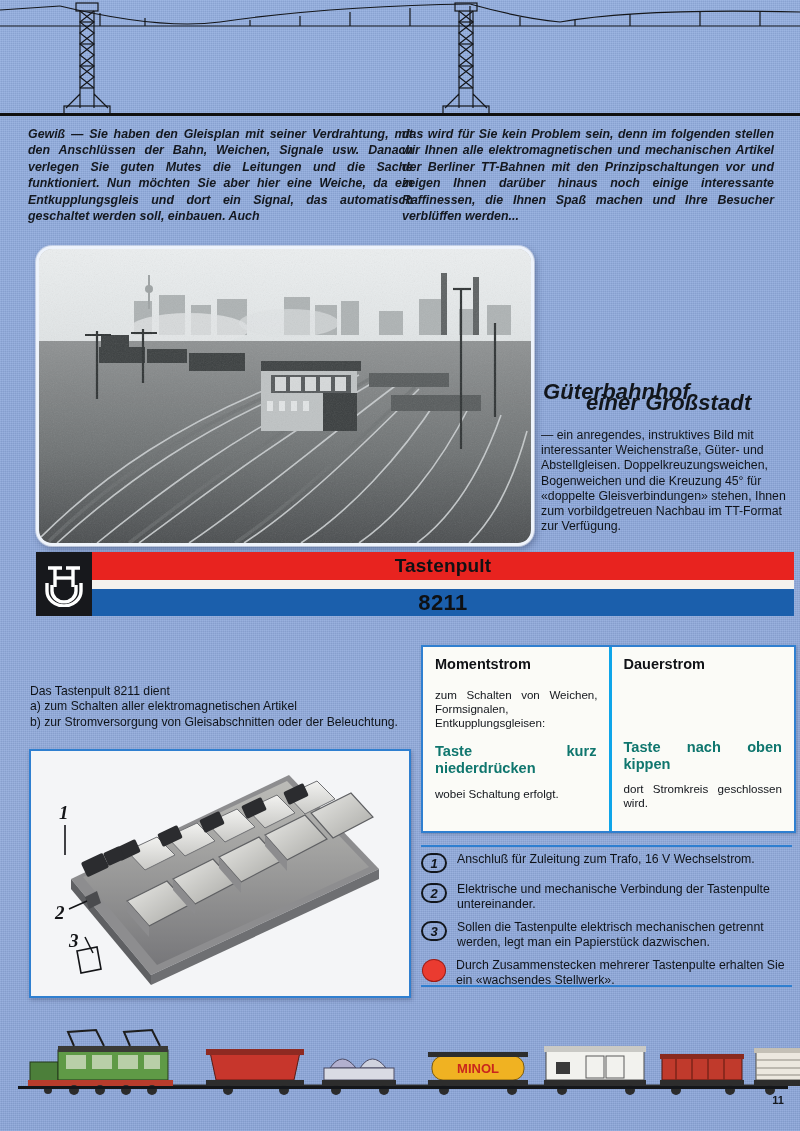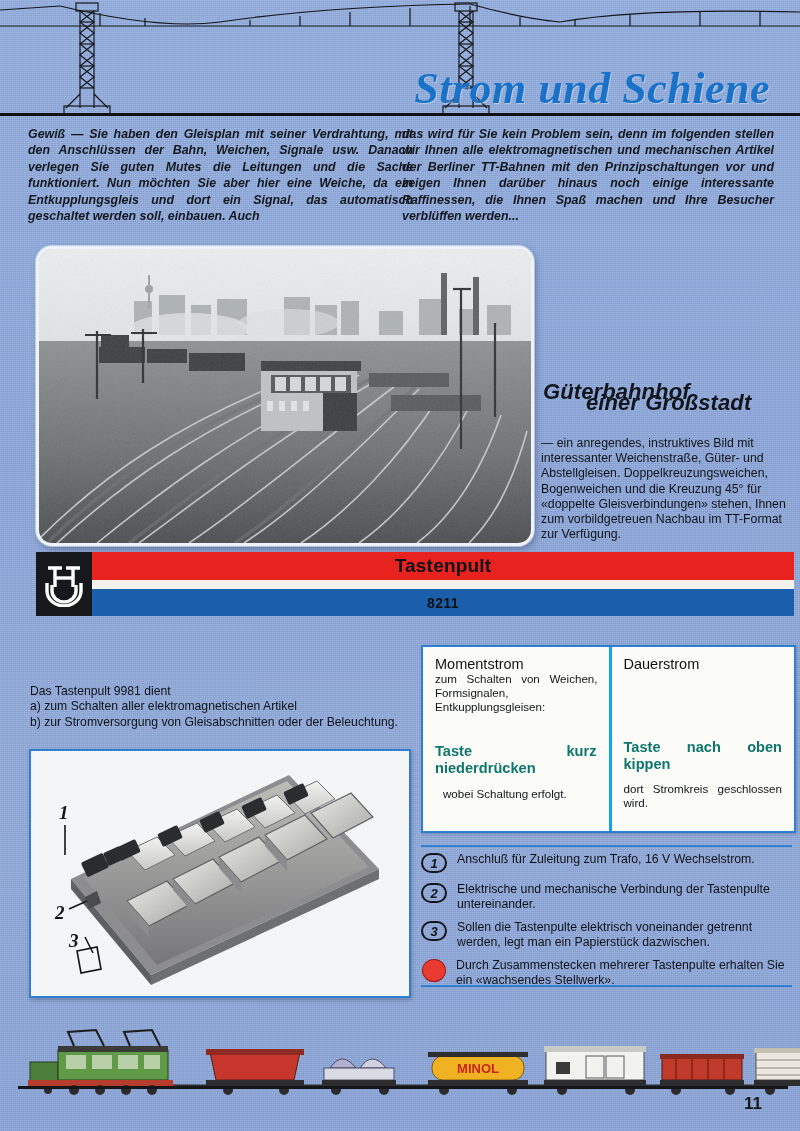--- a/index.html
+++ b/index.html
@@ -52,68 +52,67 @@
   .gbf{
     font-weight:bold;font-style:italic;font-size:22px;color:#12161c;
     letter-spacing:.1px;white-space:nowrap;
   }
   #gbf1{left:543px;top:355px;margin-top:24px;}
   #gbf2{left:586px;top:390px;}
   #gbf-body{
     left:541px;top:428px;width:254px;
     font-size:12.3px;line-height:15.2px;color:#10141a;font-weight:500;
     text-align:left;
-    margin-top:8px;
   }
 
   
   #banner{left:36px;top:552px;width:758px;height:64px;}
   #logo-box{
     position:absolute;left:0;top:0;width:56px;height:64px;background:#17181c;
     display:flex;align-items:center;justify-content:center;
   }
   #bar-stack{position:absolute;left:56px;top:0;width:638px;height:64px;}
   #bar-red{position:absolute;left:0;top:0;width:702px;height:28px;background:#e8231f;}
   #bar-white{position:absolute;left:0;top:28px;width:702px;height:9px;background:#f4f2ee;}
   #bar-blue{position:absolute;left:0;top:37px;width:702px;height:27px;background:#1b5fac;}
   #banner-title{
     position:absolute;left:0;top:0;width:702px;height:28px;
     display:flex;align-items:center;justify-content:center;
     font-weight:bold;font-size:19px;color:#101114;letter-spacing:.2px;
   }
   #banner-number{
     position:absolute;left:0;top:37px;width:702px;height:27px;
     display:flex;align-items:center;justify-content:center;
-    font-weight:bold;font-size:14px;color:#0e1013;letter-spacing:.4px;border-radius:12px;
+    font-weight:bold;font-size:22px;color:#0e1013;letter-spacing:.4px;border-radius:12px;
   }
 
   
   #lead{
     left:30px;top:684px;width:372px;
     font-size:12.2px;line-height:15.4px;color:#0f1319;font-weight:500;
   }
 
   
   #infobox{
     left:421px;top:645px;width:371px;height:184px;
     background:#fbfbf7;border:2px solid #2f7fd0;
     box-shadow:1px 1px 3px rgba(20,30,60,.25);
   }
   #infobox .cols{display:flex;height:100%;}
   .col{padding:9px 11px 0 12px;box-sizing:border-box;position:relative;}
   .col.left{width:50%;}
   .col.right{width:50%;border-left:3px solid #0ea5e9;}
-  .col h3{margin:0 0 0 0;font-size:14.5px;font-weight:normal;color:#101216;}
+  .col h3{margin:0 0 16px 0;font-size:14.5px;font-weight:bold;color:#101216;}
   .col p{margin:0;font-size:11.6px;line-height:14px;color:#12151b;text-align:justify;}
   .col .big{
     margin:0;font-size:14.6px;font-weight:bold;line-height:16.5px;color:#0f766e;
     text-align:justify;
   }
   .col.left .big{position:absolute;left:12px;top:96px;width:calc(100% - 24px);}
-  .col.left .tail{position:absolute;left:20px;top:140px;width:calc(100% - 24px);}
+  .col.left .tail{position:absolute;left:12px;top:140px;width:calc(100% - 24px);}
   .col.right .big{position:absolute;left:12px;top:92px;width:calc(100% - 24px);}
   .col.right .tail{position:absolute;left:12px;top:135px;width:calc(100% - 24px);}
 
   
   #prod-frame{
     left:29px;top:749px;width:378px;height:245px;
     background:#f2f4f8;border:2px solid #2f7fd0;
     box-shadow:1px 2px 4px rgba(20,30,60,.28);overflow:hidden;
   }
 
@@ -132,22 +131,22 @@
     background:#ea3b30;border:1px solid #9c1b14;border-radius:50%;
     width:24px;height:23px;margin-left:1px;
   }
   .ltext{font-size:12.3px;line-height:14.6px;color:#0f1319;font-weight:500;}
   #legend-rule-bottom{left:421px;top:985px;width:371px;height:2px;background:#2f7fd0;}
 
   
   #train{left:0;top:1022px;width:800px;height:80px;}
   #rail{position:absolute;left:18px;top:1086px;width:770px;height:3px;background:#14161a;}
   #pageno{
-    left:744px;top:1094px;width:40px;text-align:left;
-    font-size:17px;font-weight:600;color:#14181f;
+    left:744px;top:1094px;width:40px;text-align:right;
+    font-size:11px;font-weight:600;color:#14181f;
   }
 </style>
 </head>
 <body>
 
 <div id="page">
 
   <svg class="abs" id="catenary" viewBox="0 0 800 120" preserveAspectRatio="none">
     <g stroke="#14161a" stroke-width="1.2" fill="none">
 
@@ -196,21 +195,20 @@
           <line x1="459" y1="44" x2="473" y2="44"></line>
         <line x1="459" y1="66" x2="473" y2="66"></line>
           <line x1="459" y1="88" x2="473" y2="88"></line>
         <path d="M459 94 L445 108 M473 94 L487 108 M459 94 L459 108 M473 94 L473 108"></path>
         <rect x="443" y="106" width="46" height="8"></rect>
       </g>
     </g>
   </svg>
   <div class="abs" id="header-rule"></div>
 
-  <div class="abs" id="title">Strom und Schiene</div>
 
   <div class="abs intro" id="intro-left">Gewiß — Sie haben den Gleisplan mit seiner Verdrahtung, mit den Anschlüssen der Bahn, Weichen, Signale usw. Danach verlegen Sie guten Mutes die Leitungen und die Sache funktioniert. Nun möchten Sie aber hier eine Weiche, da ein Entkupplungsgleis und dort ein Signal, das automatisch geschaltet werden soll, einbauen. Auch</div>
   <div class="abs intro" id="intro-right">das wird für Sie kein Problem sein, denn im folgenden stellen wir Ihnen alle elektromagnetischen und mechanischen Artikel der Berliner TT-Bahnen mit den Prinzipschaltungen vor und zeigen Ihnen darüber hinaus noch einige interessante Raffinessen, die Ihnen Spaß machen und Ihre Besucher verblüffen werden...</div>
 
   <div class="abs" id="photo-frame">
     <div id="photo">
       <svg viewBox="0 0 492 294" preserveAspectRatio="none" style="width:100%;height:100%;display:block;">
         <defs>
           <linearGradient id="sky" x1="0" y1="0" x2="0" y2="1">
             <stop offset="0%" stop-color="#eceff0"></stop>
@@ -347,21 +345,21 @@
     </div>
     <div id="bar-stack">
       <div id="bar-red"></div>
       <div id="bar-white"></div>
       <div id="bar-blue"></div>
       <div id="banner-title">Tastenpult</div>
       <div id="banner-number">8211</div>
     </div>
   </div>
 
-  <div class="abs" id="lead" style="white-space:pre-line;">Das Tastenpult 9981 dient
+  <div class="abs" id="lead" style="white-space:pre-line;">Das Tastenpult 8211 dient
 a) zum Schalten aller elektromagnetischen Artikel
 b) zur Stromversorgung von Gleisabschnitten oder der Beleuchtung.</div>
 
   <div class="abs" id="infobox">
     <div class="cols">
       <div class="col left">
         <h3>Momentstrom</h3>
         <p>zum Schalten von Weichen, Formsignalen, Entkupplungsgleisen:</p>
         <p class="big">Taste kurz niederdrücken</p>
         <p class="tail">wobei Schaltung erfolgt.</p>
@@ -455,21 +453,21 @@
       <div class="ltext">Anschluß für Zuleitung zum Trafo, 16 V Wechselstrom.</div>
     </div>
 
     <div class="lrow">
       <div class="marker">2</div>
       <div class="ltext">Elektrische und mechanische Verbindung der Tastenpulte untereinander.</div>
     </div>
 
     <div class="lrow">
       <div class="marker">3</div>
-      <div class="ltext">Sollen die Tastenpulte elektrisch voneinander getrennt werden, legt man ein Papierstück dazwischen.</div>
+      <div class="ltext">Sollen die Tastenpulte elektrisch mechanischen getrennt werden, legt man ein Papierstück dazwischen.</div>
     </div>
 
     <div class="lrow">
       <div class="marker dot"></div>
       <div class="ltext">Durch Zusammenstecken mehrerer Tastenpulte erhalten Sie ein «wachsendes Stellwerk».</div>
     </div>
 
   </div>
   <div class="abs" id="legend-rule-bottom"></div>
 

